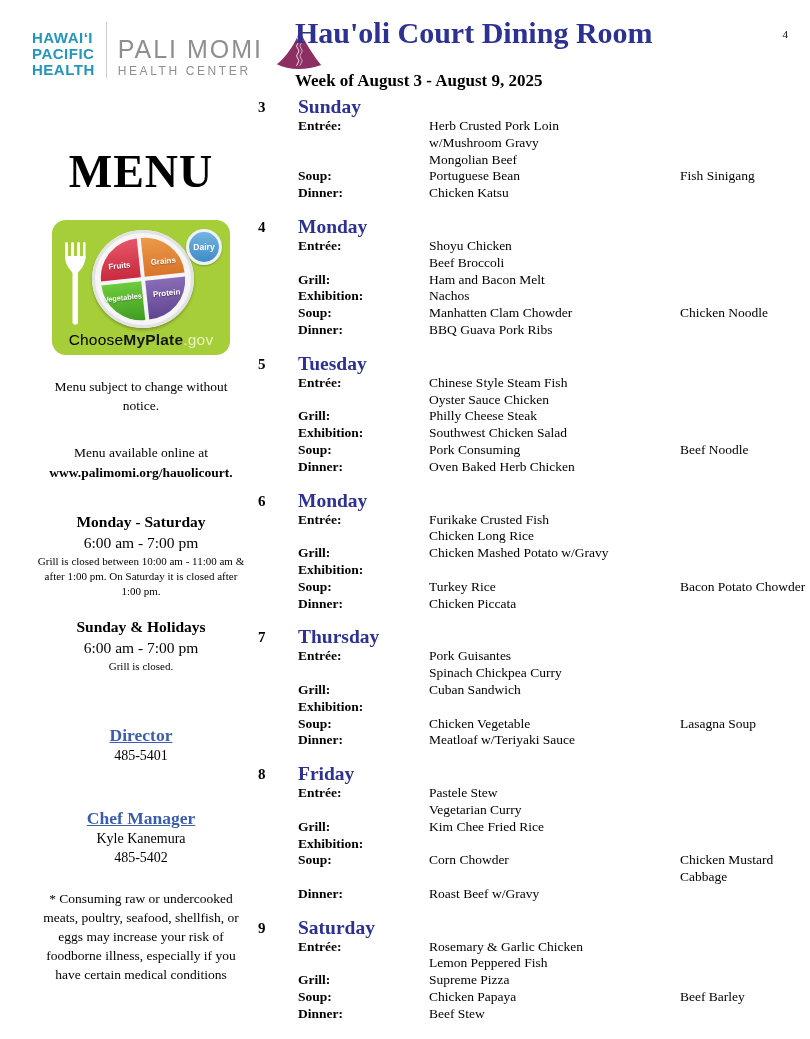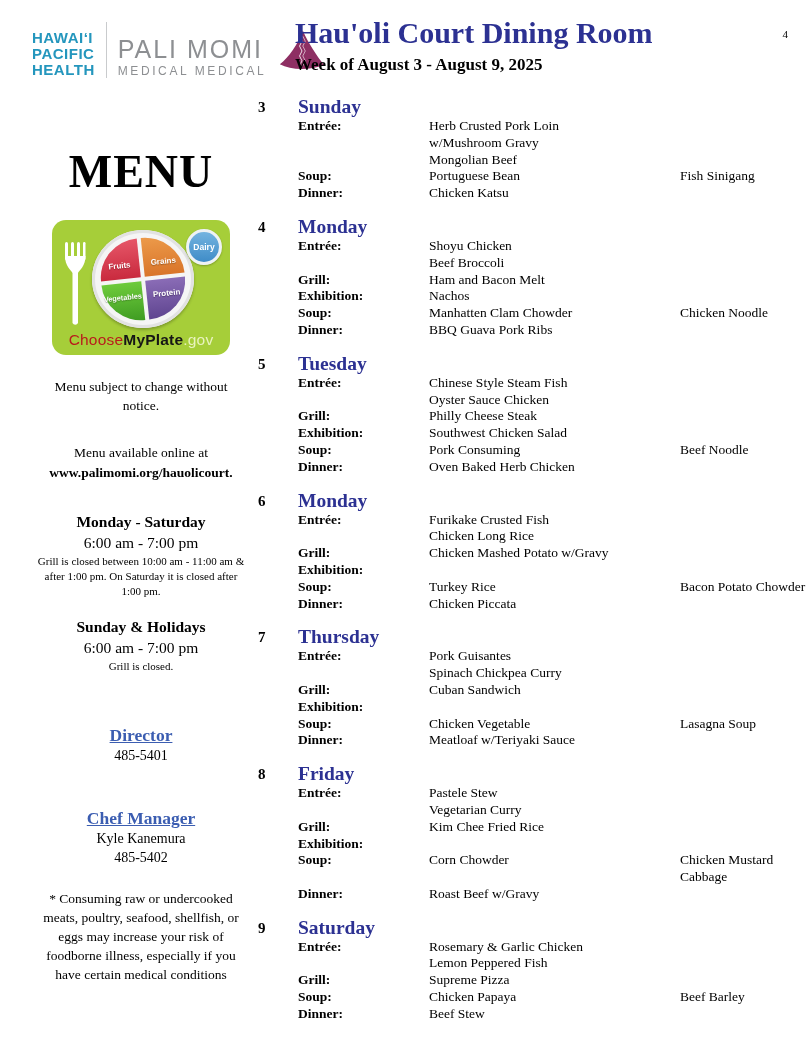--- a/index.html
+++ b/index.html
@@ -13,21 +13,21 @@
   .brand { position:absolute; left:32px; top:22px; display:flex; align-items:flex-end; gap:11px;
            font-family:"Liberation Sans", sans-serif; }
   .brand-left { color:#2496bd; font-weight:bold; font-size:15px; line-height:16px; letter-spacing:.5px; }
   .brand-divider { width:1px; height:56px; background:#c9cbcd; }
   .brand-right { color:#8d8f92; }
   .brand-name { font-size:25px; line-height:26px; letter-spacing:2px; }
   .brand-sub  { font-size:12px; letter-spacing:2.6px; margin-top:2px; }
   .brand-sail { margin-left:2px; }
   .title-block { position:absolute; left:295px; top:16px; }
   .doc-title { color:#2c3192; font-weight:bold; font-size:30px; line-height:34px; }
-  .doc-week  { color:#000; font-weight:bold; font-size:17px; line-height:22px; margin-top:4px; }
+  .doc-week  { color:#000; font-weight:bold; font-size:17px; line-height:22px; margin-top:20px; }
   .page-num { position:absolute; right:22px; top:28px; font-size:11px; }
 
   
   .sidebar { position:absolute; left:16px; top:140px; width:250px; text-align:center; }
   .menu-title { font-weight:bold; font-size:46px; line-height:52px; margin-top:6px; letter-spacing:1px; }
 
   .myplate { position:relative; width:178px; height:135px; margin:22px auto 0;
              background:#a6ce39; border-radius:14px; font-family:"Liberation Sans", sans-serif; }
   .fork { position:absolute; left:11px; top:20px; }
   .plate { position:absolute; left:40px; top:10px; width:102px; height:98px; }
@@ -38,21 +38,21 @@
           display:flex; align-items:center; justify-content:center; text-shadow:0 1px 1px rgba(0,0,0,.3);}
   .q-fruits     { left:0; top:0;  border-top-left-radius:100%;  background:linear-gradient(#e65668,#c92a3e); padding-top:12px;}
   .q-grains     { right:0; top:0; border-top-right-radius:100%; background:linear-gradient(#ec9a4a,#d9752a); padding-top:12px;}
   .q-vegetables { left:0; bottom:0; border-bottom-left-radius:100%; background:linear-gradient(#6ecb3c,#3f9c22); padding-bottom:10px; font-size:7.3px;}
   .q-protein    { right:0; bottom:0; border-bottom-right-radius:100%; background:linear-gradient(#8a6cb6,#5f4590); padding-bottom:10px;}
   .dairy { position:absolute; right:8px; top:9px; width:36px; height:36px; border-radius:50%;
            background:linear-gradient(#74b4e0,#3f8cc7); border:3px solid #eef2f4;
            color:#fff; font-size:8.5px; font-weight:bold; display:flex; align-items:center; justify-content:center;
            box-shadow:0 1px 2px rgba(0,0,0,.25); }
   .myplate-brand { position:absolute; left:0; right:0; bottom:6px; font-size:15.5px; letter-spacing:.2px; }
-  .mp-choose { color:#b91c1c;text-align:right; } .mp-name { color:#161616; font-weight:bold; } .mp-gov { color:#e9f3bf; }
+  .mp-choose { color:#000000;text-align:right; } .mp-name { color:#161616; font-weight:bold; } .mp-gov { color:#e9f3bf; }
 
   .note-change { margin:22px auto 16px; width:200px; font-size:13.5px; line-height:19px; }
   .online { margin-top:28px; font-size:13.5px; line-height:20px; }
   .online-url { font-weight:bold; }
   .hours1 { margin-top:28px; } .hours2 { margin-top:17px; }
   .hours-title { font-weight:bold; font-size:15.5px; line-height:21px; }
   .hours-time  { font-size:15.5px; line-height:21px; }
   .hours-note  { margin:1px auto 0; width:214px; font-size:11px; line-height:15px; }
   .contact1 { margin-top:50px; } .contact2 { margin-top:42px; }
   .contact-title { color:#3b5db1; font-weight:bold; font-size:17.5px; line-height:22px; text-decoration:underline; }
@@ -80,21 +80,21 @@
   <header>
     <div class="brand">
       <div class="brand-left">
         <div>HAWAI‘I</div>
         <div>PACIFIC</div>
         <div>HEALTH</div>
       </div>
       <div class="brand-divider"></div>
       <div class="brand-right">
         <div class="brand-name">PALI MOMI</div>
-        <div class="brand-sub">MEDICAL MEDICAL</div>
+        <div class="brand-sub">HEALTH CENTER</div>
       </div>
       <span class="brand-sail">
         <svg width="46" height="46" viewBox="0 0 56 52">
           <path d="M29 1 C23 18 12 34 1 42 C14 49 36 50 55 43 C46 32 36 17 29 1 Z" fill="#8e2f63"></path>
           <polyline points="25,8 28,14 25,20 28,26 25,32 28,38 25,44" stroke="#ffffff" stroke-width="1.2" fill="none" opacity=".85"></polyline>
           <polyline points="29,8 32,14 29,20 32,26 29,32 32,38 29,44" stroke="#ffffff" stroke-width="1.2" fill="none" opacity=".6"></polyline>
         </svg>
       </span>
     </div>
     <div class="title-block">

